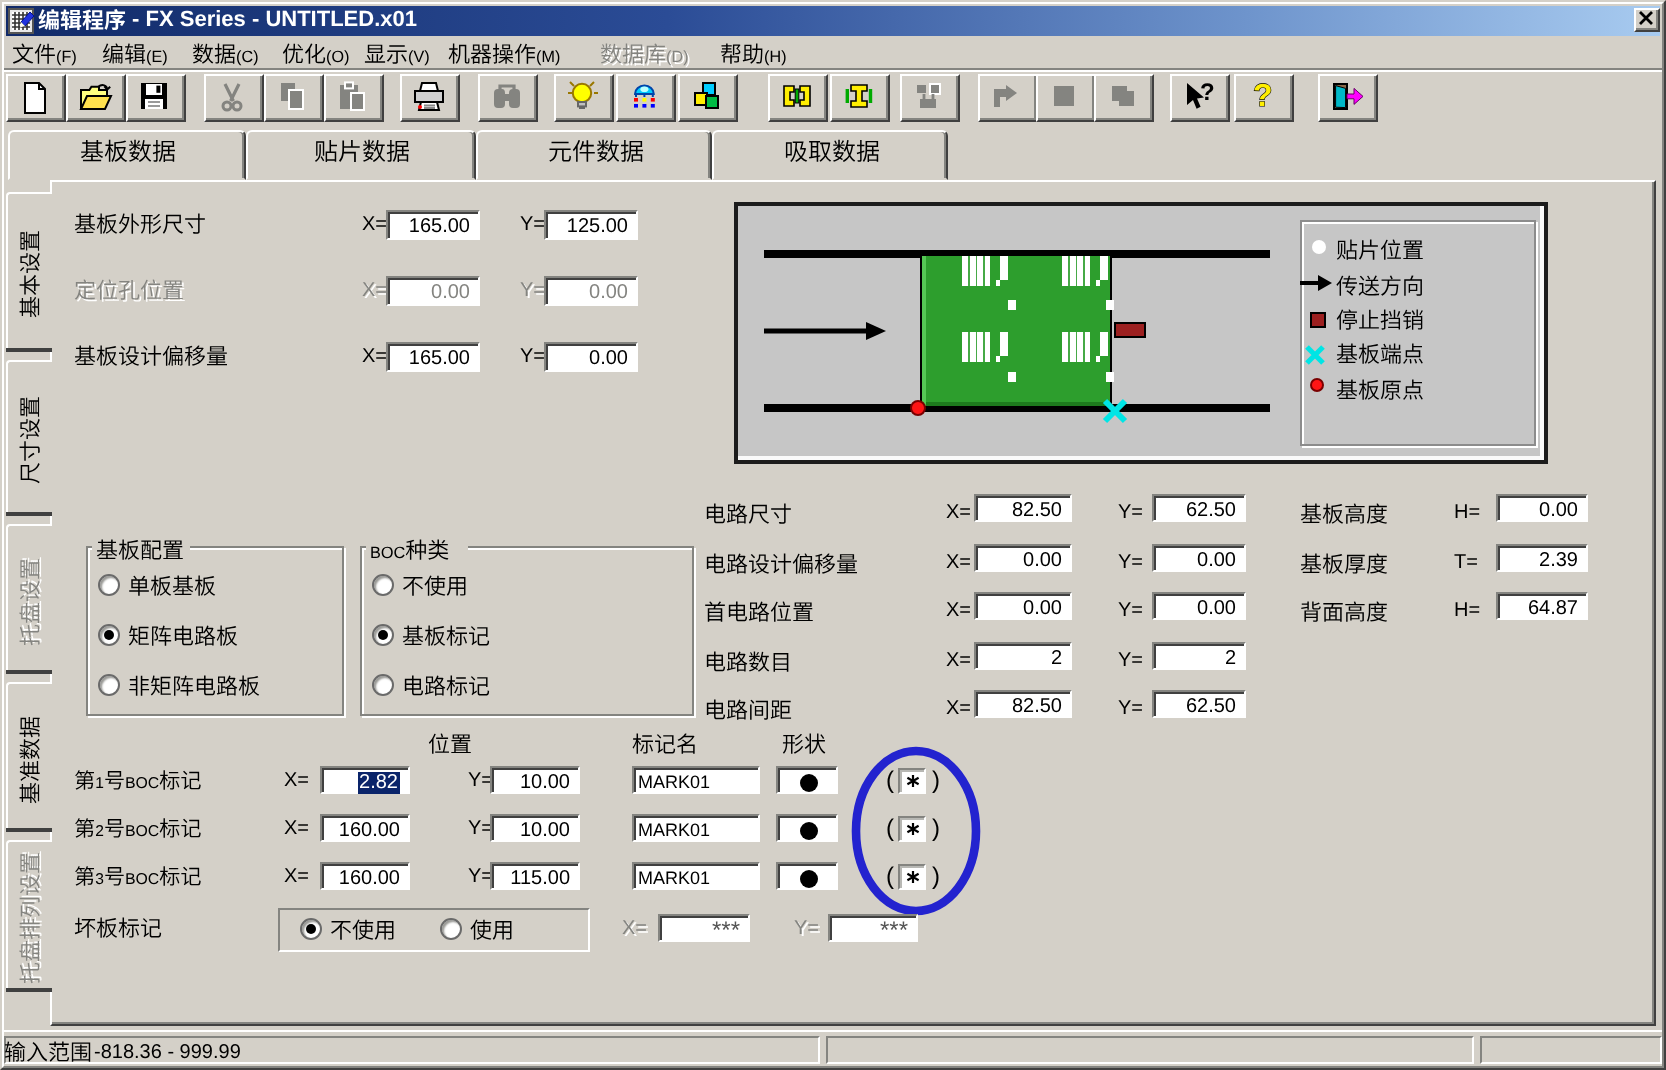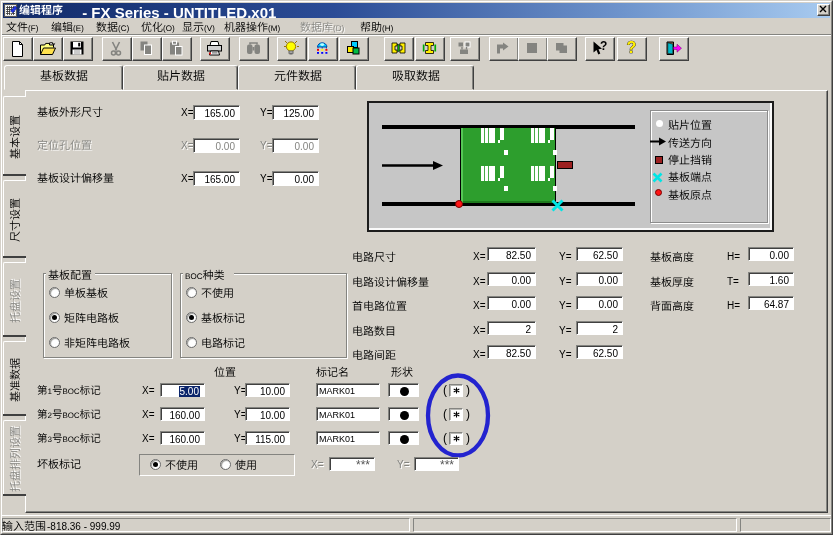--- a/index.html
+++ b/index.html
@@ -135,21 +135,21 @@
 <path d="M6.5 8 L8.5 10 L6 10.7 Z" fill="#ffe"></path>
 </svg>
 <svg class="t" style="left:19px;top:3px" width="46" height="14">
     <g fill="#fff">
       <use href="#C7f16" transform="translate(0 11) scale(0.011000 -0.011000)"></use>
       <use href="#C8f91" transform="translate(11 11) scale(0.011000 -0.011000)"></use>
       <use href="#C7a0b" transform="translate(22 11) scale(0.011000 -0.011000)"></use>
       <use href="#C5e8f" transform="translate(33 11) scale(0.011000 -0.011000)"></use>
     </g>
   </svg>
-<div class="ab" style="left:78px;top:4px;color:#fff;font-weight:bold;font-size:15px">&nbsp;-&nbsp;FX Series - UNTITLED.x01</div>
+<div class="ab" style="left:63px;top:4px;color:#fff;font-weight:bold;font-size:11px">&nbsp;-&nbsp;FX Series - UNTITLED.x01</div>
 <div class="btn" style="left:817px;top:4px;width:13px;height:12px"></div>
 <svg class="t" style="left:820px;top:6px" width="8" height="8">
     <path d="M0 0 L6 6 M6 0 L0 6" stroke="#000" stroke-width="1.4"></path>
   </svg>
 <svg class="t" style="left:6px;top:20px" width="35" height="14">
     <g fill="#000">
       <use href="#c6587" transform="translate(0 11) scale(0.011000 -0.011000)"></use>
       <use href="#c4ef6" transform="translate(11 11) scale(0.011000 -0.011000)"></use>
       <use href="#l28" transform="translate(22 11) scale(0.003975 -0.003975)"></use>
       <use href="#l46" transform="translate(24.71 11) scale(0.003975 -0.003975)"></use>
@@ -740,21 +740,21 @@
 <div class="tb" style="left:748px;top:247px;width:46px;height:14px;line-height:11px;color:#000;text-align:right">0.00</div>
 <svg class="t" style="left:650px;top:275px" width="46" height="14">
     <g fill="#000">
       <use href="#c57fa" transform="translate(0 11) scale(0.011000 -0.011000)"></use>
       <use href="#c677f" transform="translate(11 11) scale(0.011000 -0.011000)"></use>
       <use href="#c539a" transform="translate(22 11) scale(0.011000 -0.011000)"></use>
       <use href="#c5ea6" transform="translate(33 11) scale(0.011000 -0.011000)"></use>
     </g>
   </svg>
 <div class="lab" style="left:727px;top:276px">T=</div>
-<div class="tb" style="left:748px;top:272px;width:46px;height:14px;line-height:11px;color:#000;text-align:right">1.60</div>
+<div class="tb" style="left:748px;top:272px;width:46px;height:14px;line-height:11px;color:#000;text-align:right">2.39</div>
 <svg class="t" style="left:650px;top:299px" width="46" height="14">
     <g fill="#000">
       <use href="#c80cc" transform="translate(0 11) scale(0.011000 -0.011000)"></use>
       <use href="#c9762" transform="translate(11 11) scale(0.011000 -0.011000)"></use>
       <use href="#c9ad8" transform="translate(22 11) scale(0.011000 -0.011000)"></use>
       <use href="#c5ea6" transform="translate(33 11) scale(0.011000 -0.011000)"></use>
     </g>
   </svg>
 <div class="lab" style="left:727px;top:300px">H=</div>
 <div class="tb" style="left:748px;top:296px;width:46px;height:14px;line-height:11px;color:#000;text-align:right">64.87</div>
@@ -783,21 +783,21 @@
       <use href="#l31" transform="translate(10.6 10) scale(0.003830 -0.003830)"></use>
       <use href="#c53f7" transform="translate(14.96 10) scale(0.010600 -0.010600)"></use>
       <use href="#l42" transform="translate(25.56 10) scale(0.003830 -0.003830)"></use>
       <use href="#l4f" transform="translate(30.79 10) scale(0.003830 -0.003830)"></use>
       <use href="#l43" transform="translate(36.9 10) scale(0.003830 -0.003830)"></use>
       <use href="#c6807" transform="translate(42.56 10) scale(0.010600 -0.010600)"></use>
       <use href="#c8bb0" transform="translate(53.16 10) scale(0.010600 -0.010600)"></use>
     </g>
   </svg>
 <div class="lab" style="left:142px;top:385px">X=</div>
-<div class="tb" style="left:160px;top:383px;width:45px;height:14px;line-height:11px;color:#000;text-align:right"><span style="background:#0a246a;color:#fff;padding:0 1px">5.00</span></div>
+<div class="tb" style="left:160px;top:383px;width:45px;height:14px;line-height:11px;color:#000;text-align:right"><span style="background:#0a246a;color:#fff;padding:0 1px">2.82</span></div>
 <div class="lab" style="left:234px;top:385px">Y=</div>
 <div class="tb" style="left:245px;top:383px;width:45px;height:14px;line-height:11px;color:#000;text-align:right">10.00</div>
 <div class="tb" style="left:316px;top:383px;width:64px;height:14px;line-height:11px;color:#000;text-align:right">
     <span style="float:left;padding-left:2px;font-size:9px">MARK01</span>
   </div>
 <div class="tb" style="left:388px;top:383px;width:31px;height:14px"></div>
 <div class="ab" style="left:399.5px;top:387px;width:9px;height:9px;border-radius:50%;background:#000"></div>
 <div class="ab" style="left:443px;top:383px;font-size:12px">(</div>
 <div class="ab" style="left:449px;top:384px;width:14px;height:13px;background:#fff;border:1px solid;border-color:#848480 #fff #fff #848480;box-shadow:inset 1px 1px 0 #b8b8b4"></div>
 <svg class="t" style="left:453px;top:387px" width="8" height="8">

